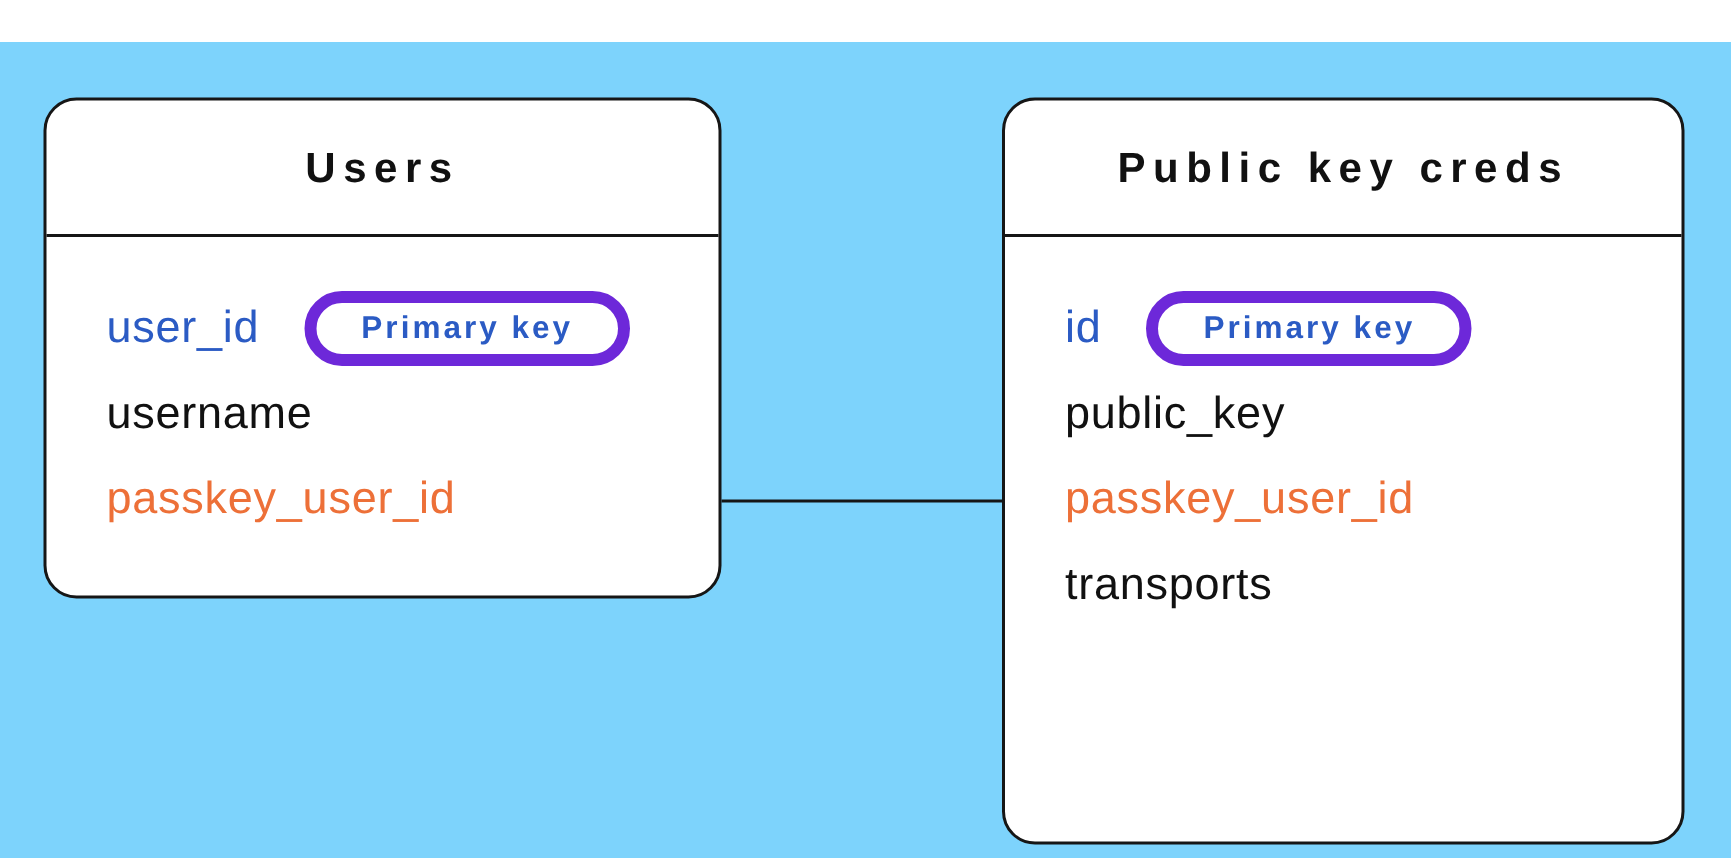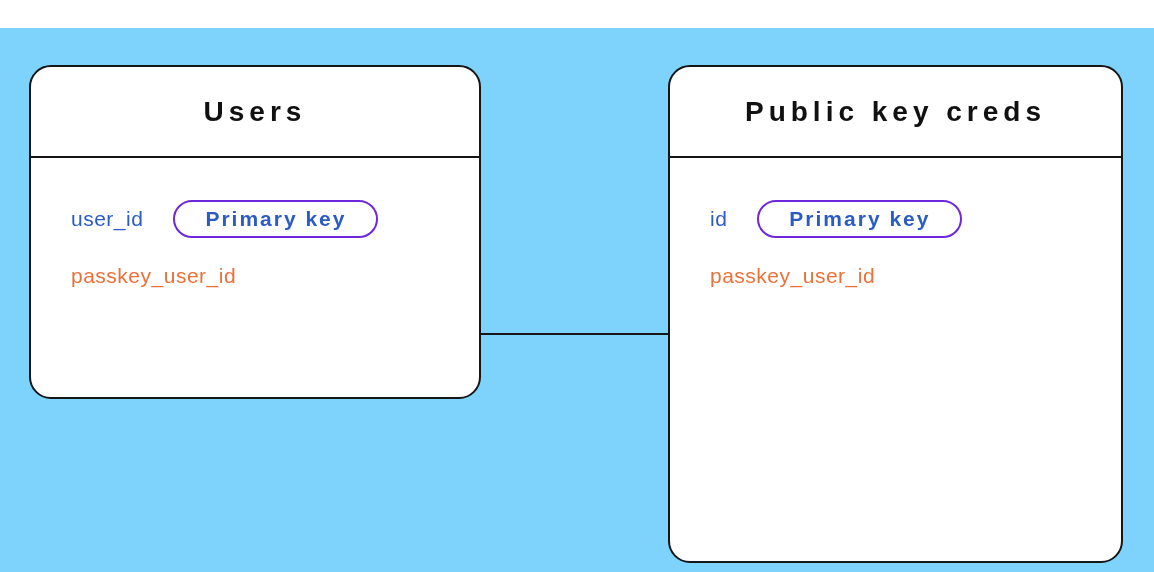--- a/index.html
+++ b/index.html
@@ -54,34 +54,34 @@
   .table-body {
     padding: 32px 20px 0 40px;
   }
   .field-row {
     height: 57px;
     display: flex;
     align-items: center;
     white-space: nowrap;
   }
   .field-name {
-    font-size: 21px;
+    font-size: 30px;
     color: #111111;
     letter-spacing: 0.5px;
   }
   .field-name.blue { color: #2B5BC4; }
   .field-name.orange { color: #ED7038; }
   .pk-badge {
     display: inline-flex;
     align-items: center;
     justify-content: center;
     margin-left: 30px;
-    height: 38px;
+    height: 50px;
     padding: 0 30px;
-    border: 2px solid #6d28d9;
+    border: 8px solid #6d28d9;
     border-radius: 999px;
     color: #2B5BC4;
     font-size: 21px;
     font-weight: bold;
     letter-spacing: 2px;
     box-sizing: border-box;
   }
   .relationship-line {
     position: absolute;
     left: 481px;
@@ -102,33 +102,42 @@
   <div class="entity-table users">
     <div class="table-header">
       <span class="table-title">Users</span>
     </div>
     <div class="table-body">
       <div class="field-row">
         <span class="field-name blue">user_id</span>
         <span class="pk-badge">Primary key</span>
       </div>
       <div class="field-row">
+        <span class="field-name">username</span>
+      </div>
+      <div class="field-row">
         <span class="field-name orange">passkey_user_id</span>
       </div>
     </div>
   </div>
 
   <div class="entity-table pubkey">
     <div class="table-header">
       <span class="table-title">Public key creds</span>
     </div>
     <div class="table-body">
       <div class="field-row">
         <span class="field-name blue">id</span>
         <span class="pk-badge">Primary key</span>
       </div>
       <div class="field-row">
+        <span class="field-name">public_key</span>
+      </div>
+      <div class="field-row">
         <span class="field-name orange">passkey_user_id</span>
+      </div>
+      <div class="field-row">
+        <span class="field-name">transports</span>
       </div>
     </div>
   </div>
 
 </div>
 
 </body></html>

